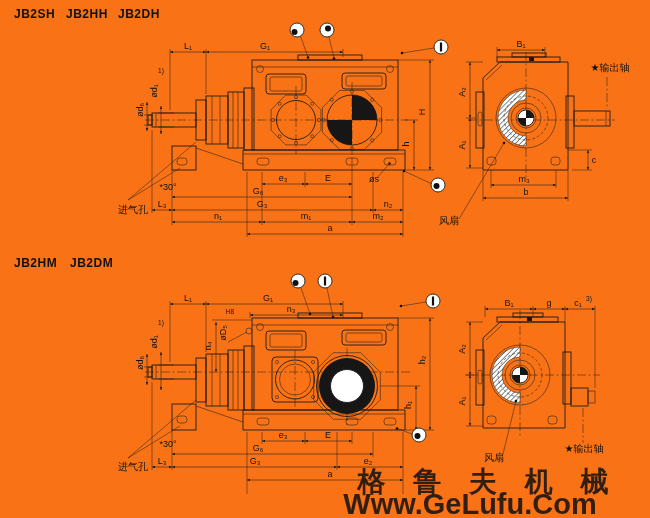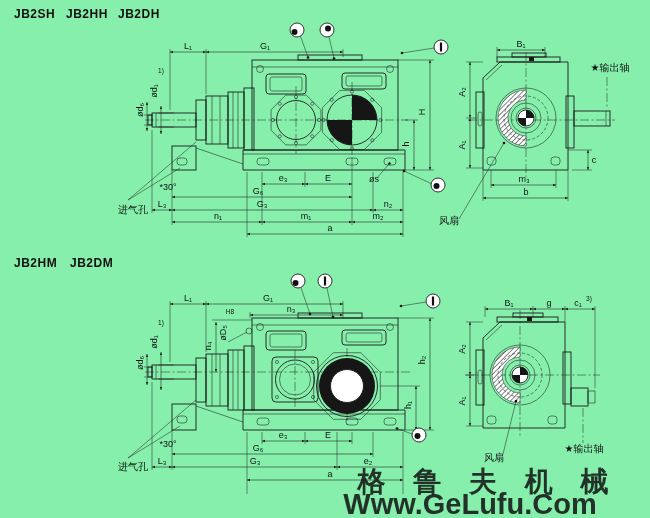--- a/index.html
+++ b/index.html
@@ -1,16 +1,16 @@
 <!DOCTYPE html>
 <html><head>
 <meta charset="utf-8">
 <style>
   html,body{margin:0;padding:0;background:#fff;}
-  .page{width:650px;height:518px;background:#86efac;position:relative;overflow:hidden;
+  .page{width:650px;height:518px;background:#f97316;position:relative;overflow:hidden;
         font-family:"Liberation Sans","DejaVu Sans",sans-serif;}
   svg{display:block}
   text{font-family:"Liberation Sans","DejaVu Sans",sans-serif;fill:#111;}
   .ln{fill:none;stroke:#1c1c1c;stroke-width:0.9;stroke-linejoin:miter;}
   .thin{fill:none;stroke:#1c1c1c;stroke-width:0.55;}
   .ext{fill:none;stroke:#1c1c1c;stroke-width:0.5;}
   .dim{fill:none;stroke:#1c1c1c;stroke-width:0.55;}
   .cl{fill:none;stroke:#1c1c1c;stroke-width:0.5;stroke-dasharray:9 2.5 2 2.5;}
   .lbl{font-size:9px;text-anchor:middle;}
   .sup{font-size:6.5px;text-anchor:middle;}

